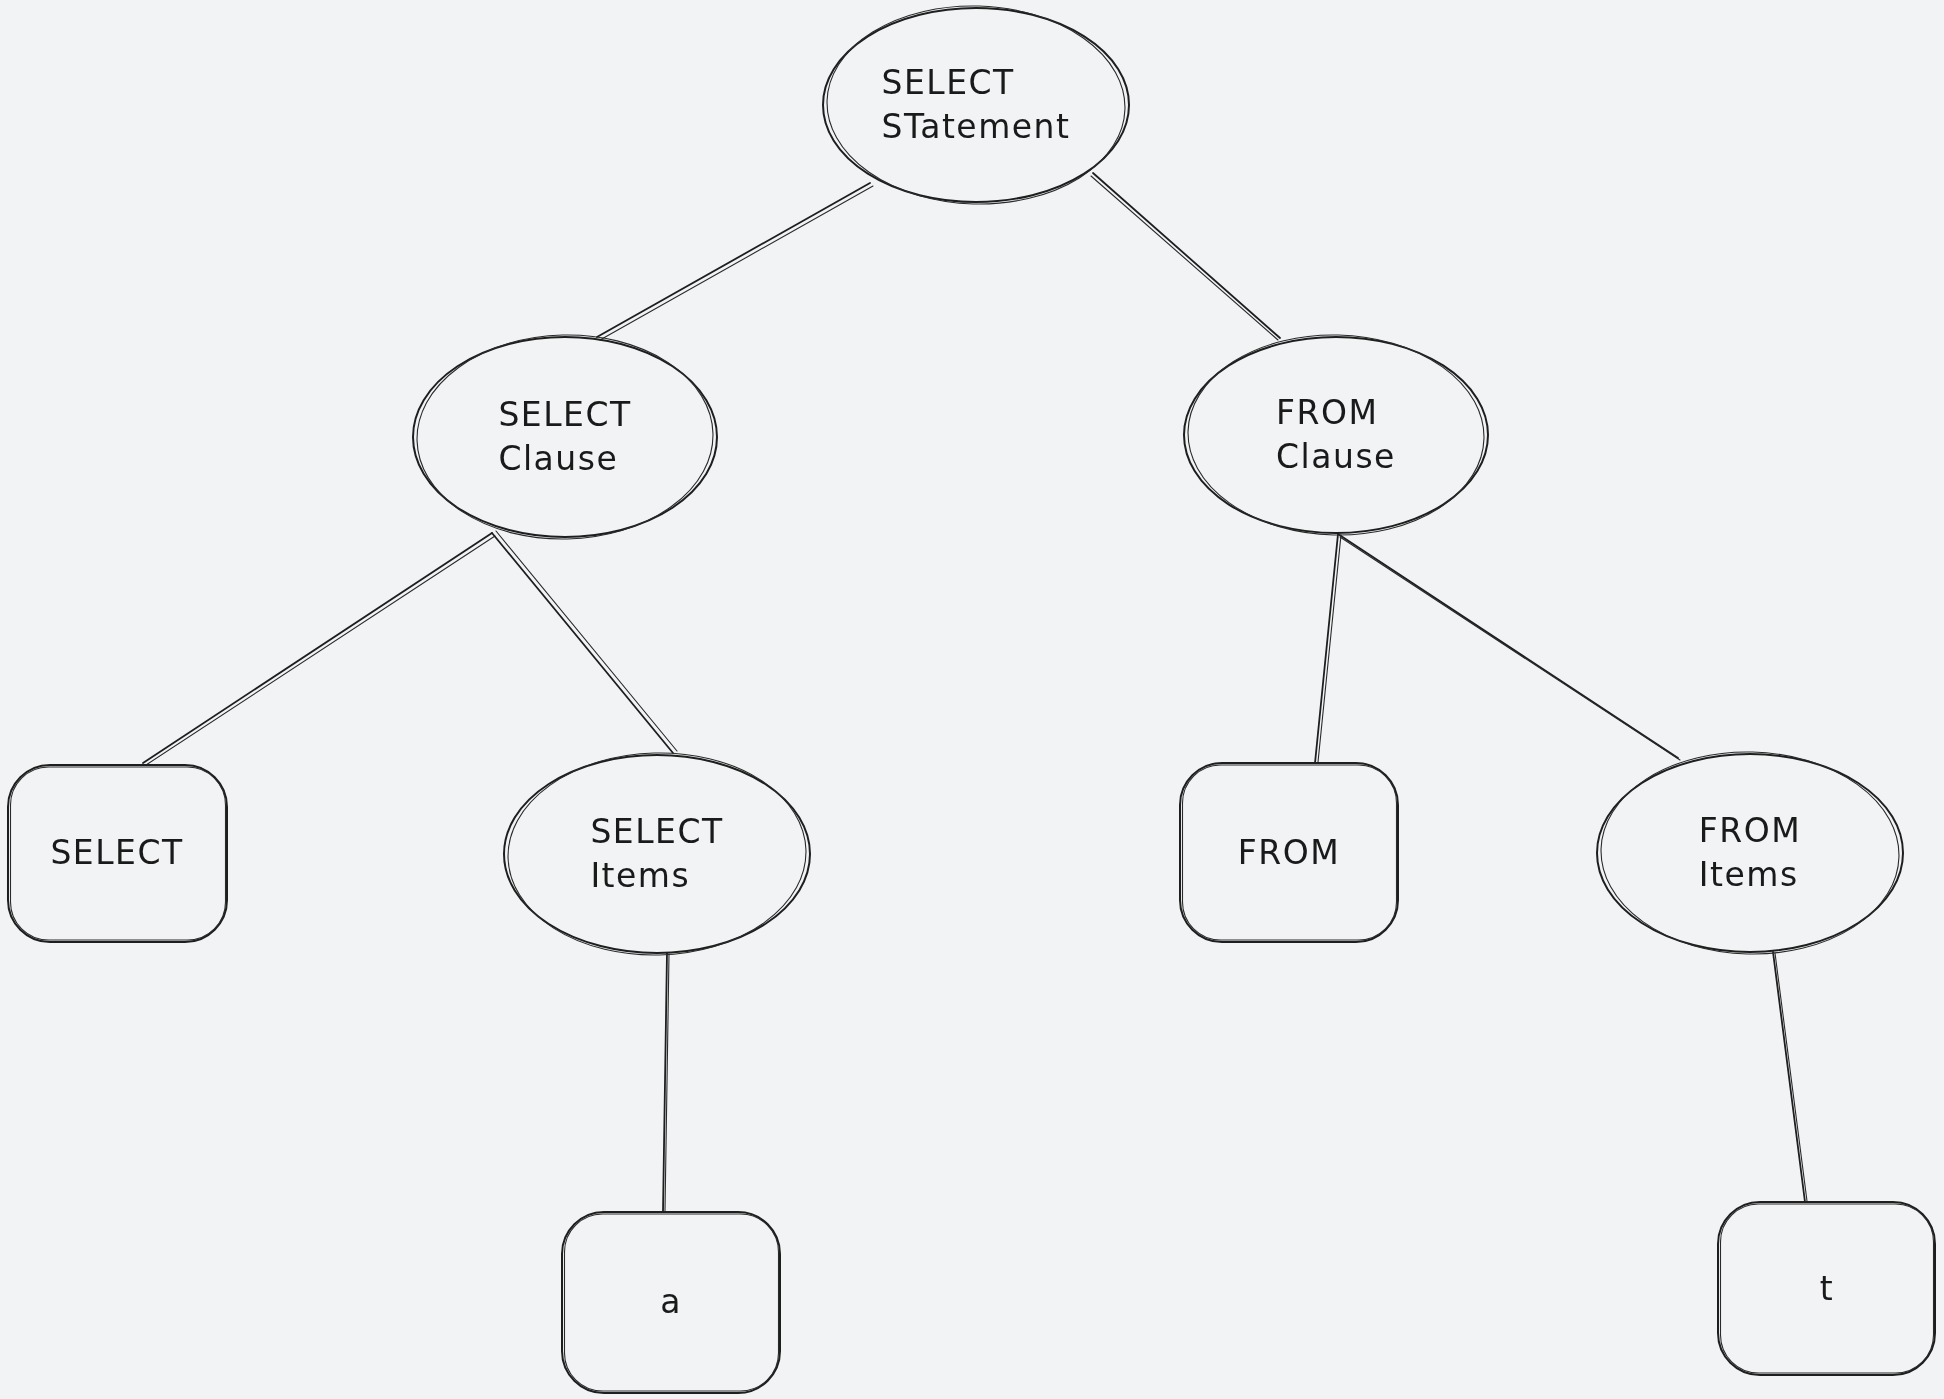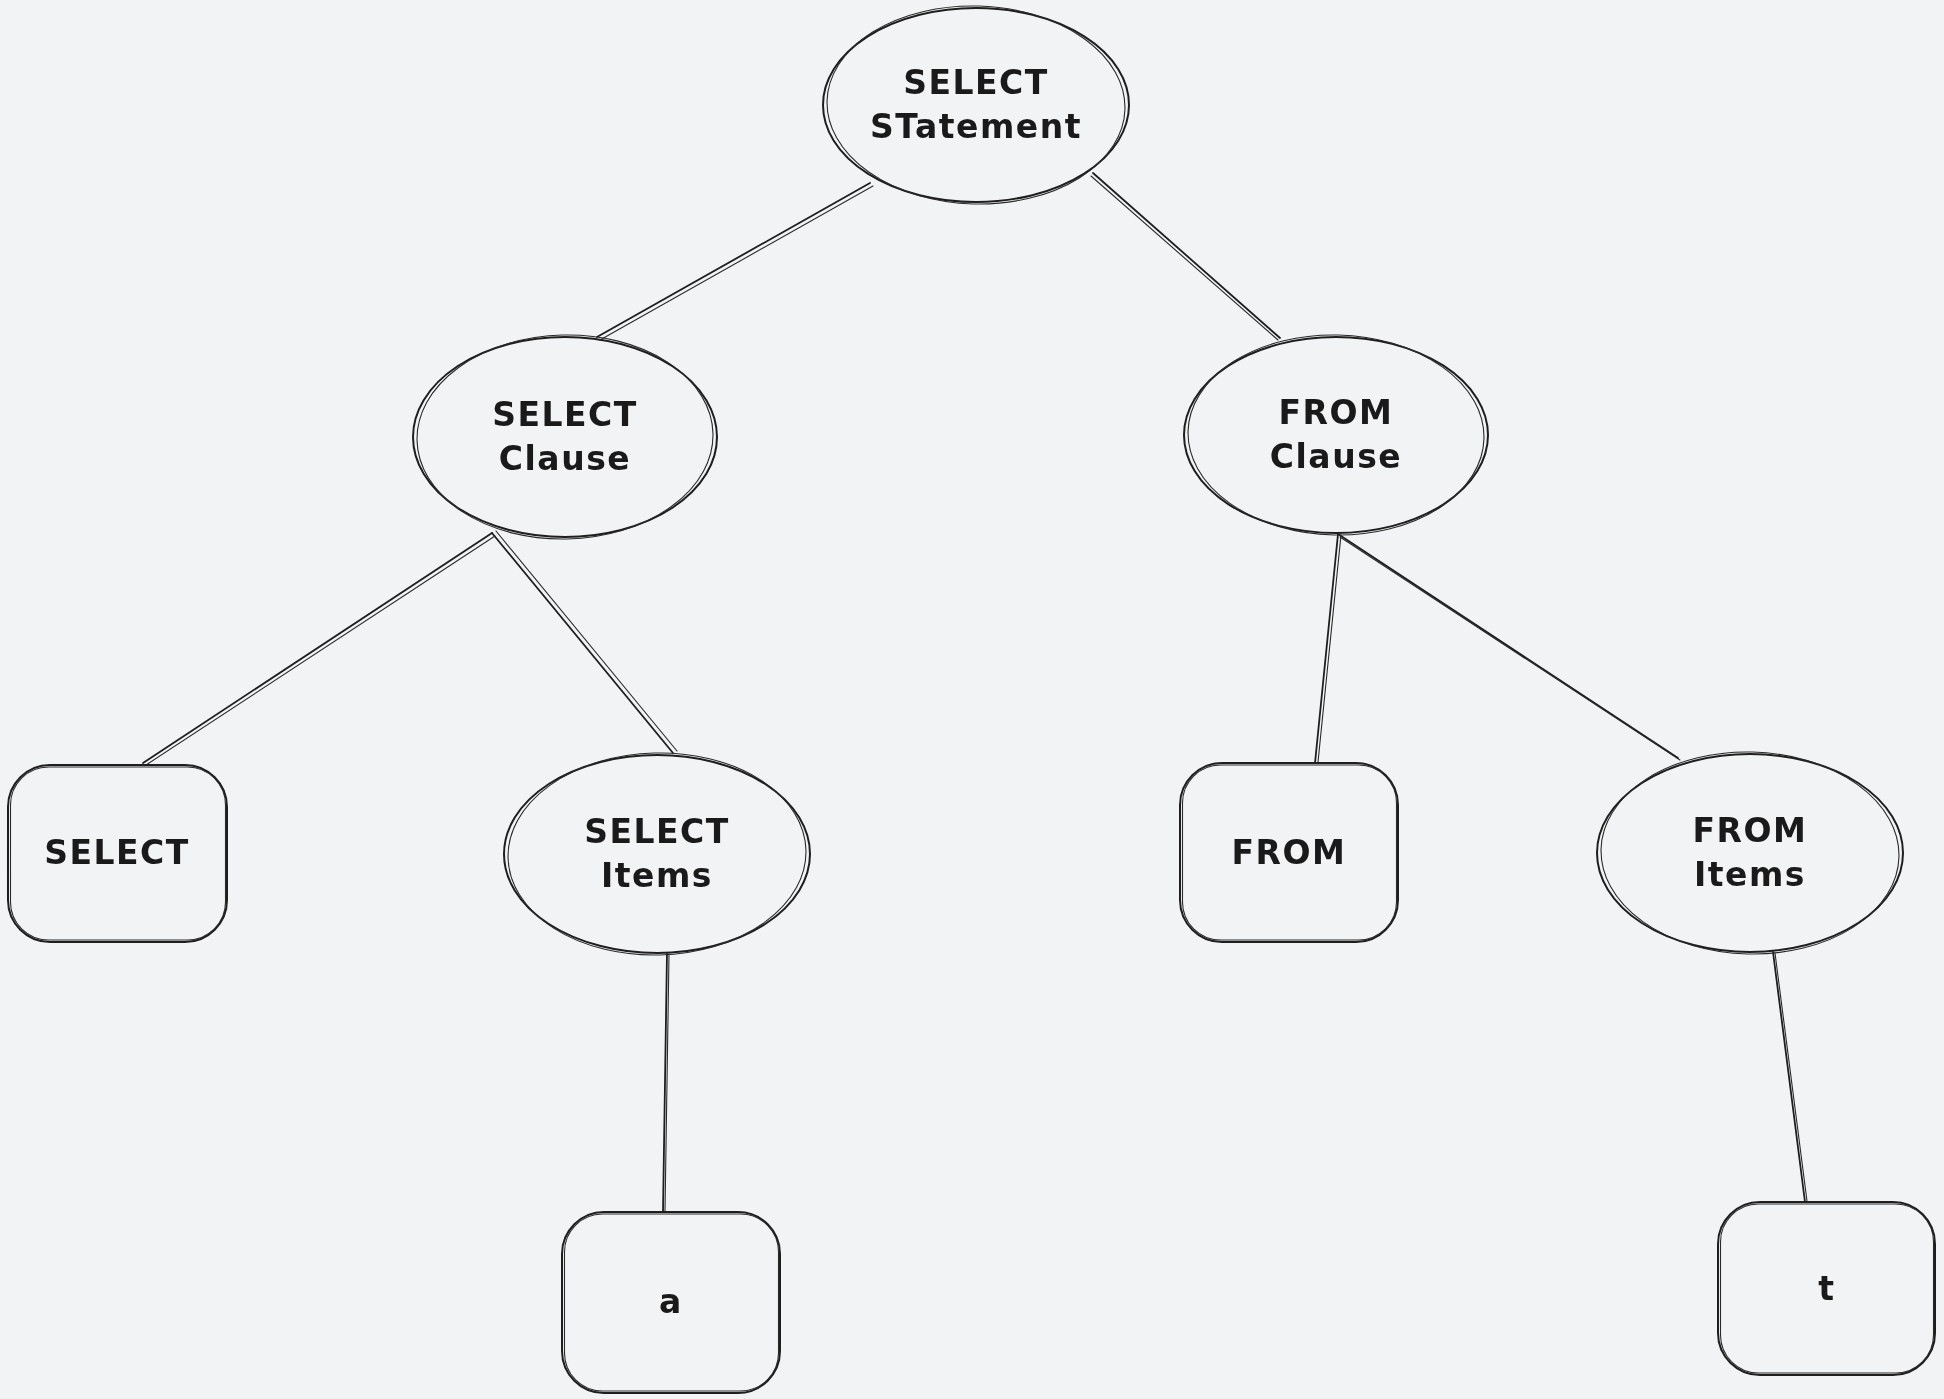--- a/index.html
+++ b/index.html
@@ -43,24 +43,23 @@
   .edge2 {
     stroke: #2a2a2a;
     stroke-width: 1.1;
     stroke-linecap: round;
   }
   .node-label {
     position: absolute;
     transform: translate(-50%, -50%);
     color: #1a1a1a;
     font-size: 33px;
-    font-weight: 700;
+    font-weight: 400;
     letter-spacing: 1.5px;
     line-height: 1.32;
-    text-align: center;
     white-space: pre-line;
     user-select: none;
   }
 </style>
 </head>
 <body>
 
 <div class="canvas">
 
   <svg viewBox="0 0 1944 1399">

